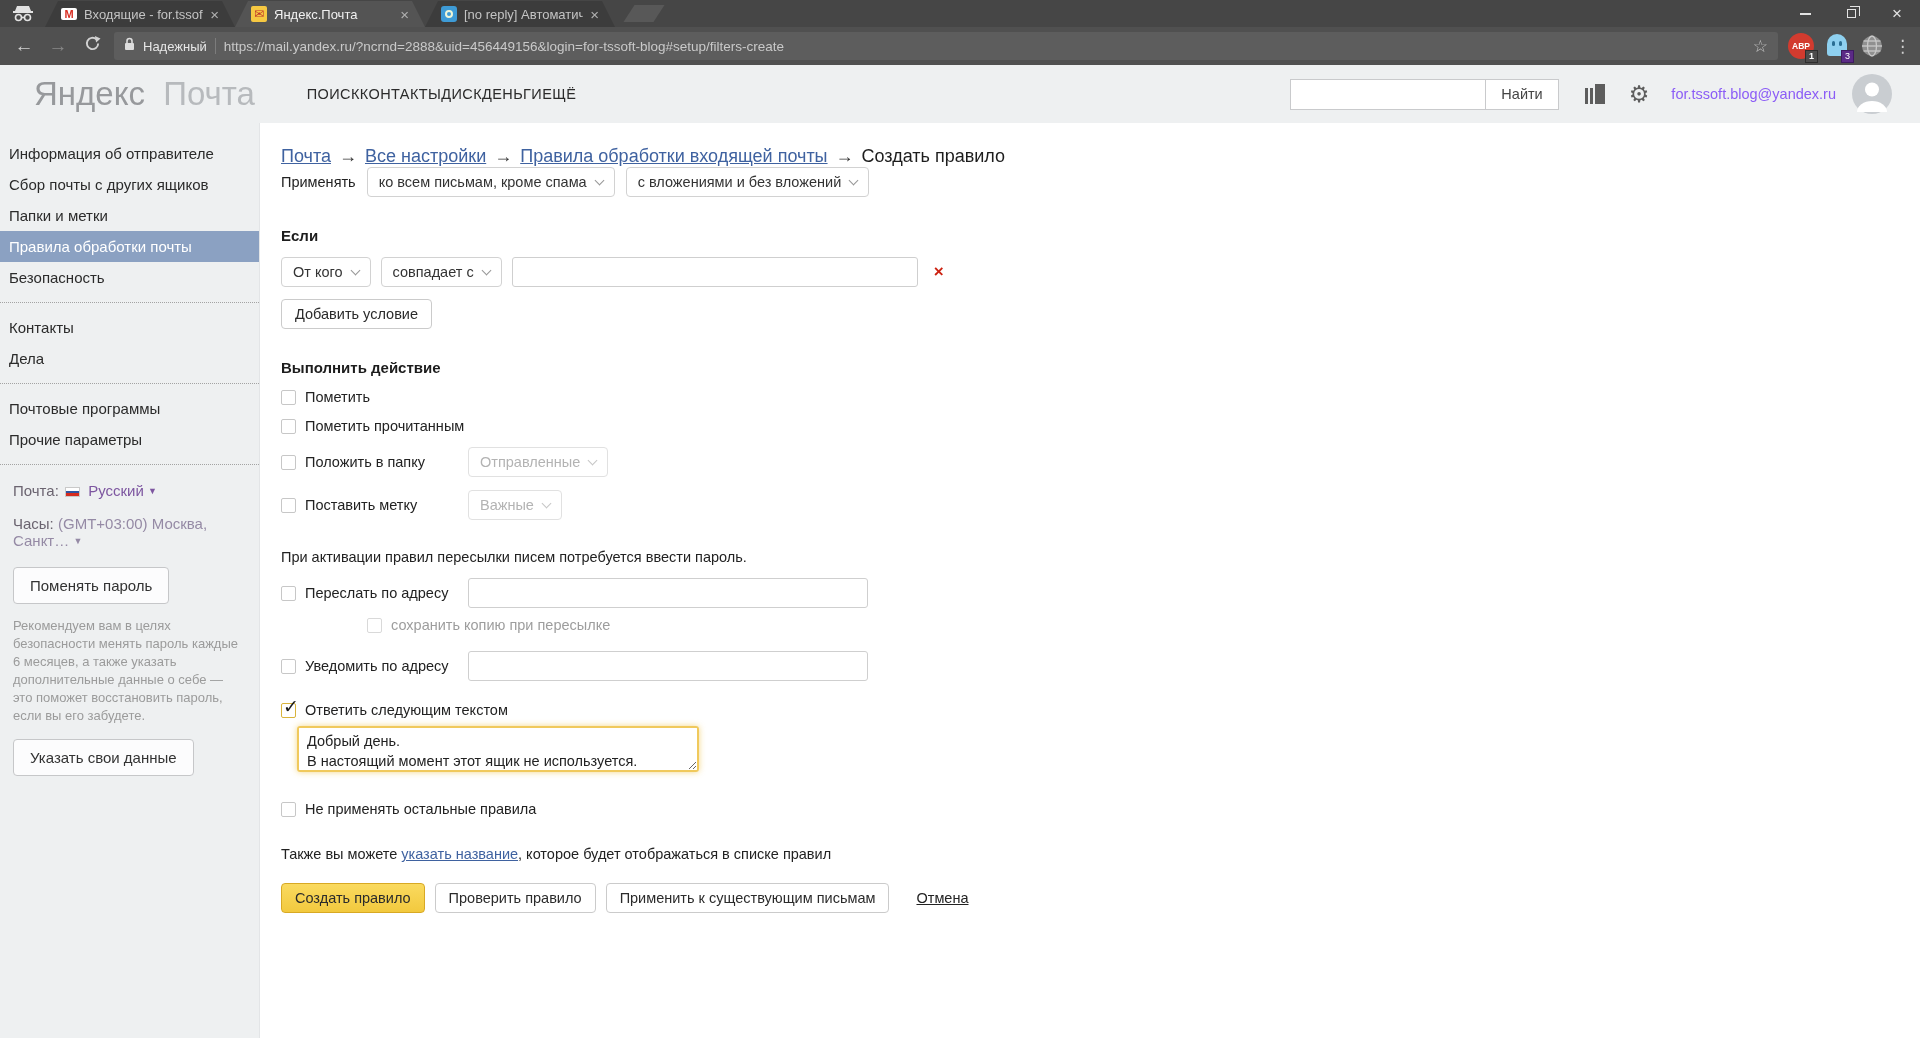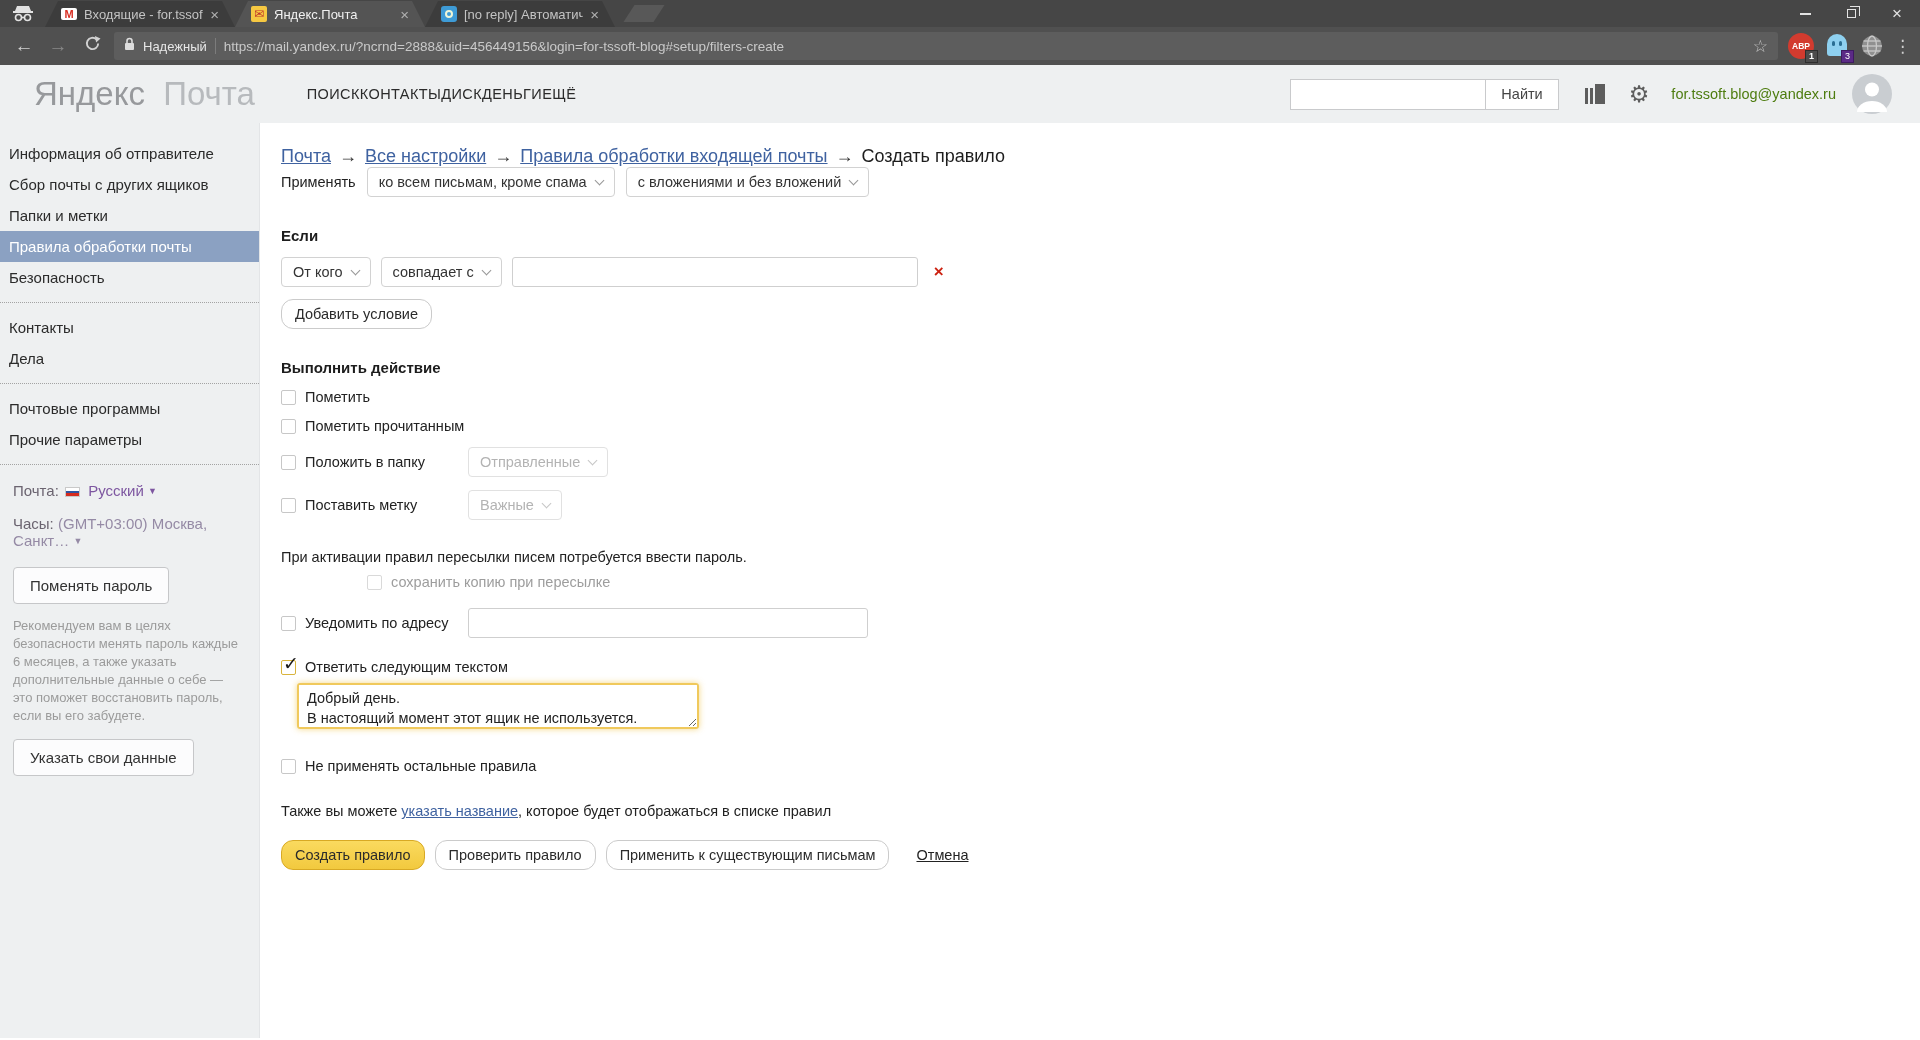--- a/index.html
+++ b/index.html
@@ -60,21 +60,21 @@
   .topnav span { cursor:pointer; }
   .yheader-right { margin-left:auto; display:flex; align-items:center; margin-right:28px; }
   .hsearch { width:196px; height:31px; border:1px solid #c9cacc; background:#fff; padding:0 8px; font-size:14px; }
   .hsearch-btn { height:31px; border:1px solid #c9cacc; border-left:none; background:#fff; color:#444;
                  font-size:14.5px; padding:0 15px; }
   .themes-icon { display:flex; align-items:flex-end; gap:2px; margin-left:26px; height:20px; }
   .themes-icon i { background:#5d5d5d; display:block; }
   .themes-icon .b1 { width:3px; height:16px; } .themes-icon .b2 { width:3px; height:16px; }
   .themes-icon .b3 { width:10px; height:20px; }
   .gear { font-size:23px; color:#5d5d5d; margin-left:24px; }
-  .acct-email { font-size:14.5px; color:#4d7c0f; margin-left:22px; }
+  .acct-email { font-size:14.5px; color:#8b5cf6; margin-left:22px; }
   .avatar { margin-left:16px; line-height:0; }
 
   
   .main { display:flex; height:915px; }
   .sidebar { width:260px; background:#eef0f1; border-right:1px solid #e3e5e7; padding-top:15px; flex:none; }
   .content { flex:1; background:#fff; padding:23px 40px 0 21px; }
 
   
   .snav-item { font-size:15px; color:#2b2b2b; padding:7px 9px; cursor:pointer; }
   .snav-item.active { background:#8ba1c2; color:#fff; }
@@ -102,21 +102,21 @@
   .sel.disabled { color:#b3b3b3; border-color:#e1e1e1; }
   .sel.disabled .chev { border-color:#c6c6c6; }
 
   .apply-row { display:flex; align-items:center; gap:11px; font-size:14.5px; color:#222; }
   .sec-head { margin-top:30px; font-size:15px; font-weight:bold; color:#1d1d1d; }
   .cond-row { margin-top:13px; display:flex; align-items:center; gap:10px; }
   .txt-input { height:30px; border:1px solid #cfcfcf; border-radius:3px; background:#fff; padding:0 8px;
                font-size:14.5px; font-family:inherit; }
   .cond-input { width:406px; }
   .del-cond { color:#cc2211; font-size:17px; font-weight:bold; margin-left:6px; cursor:pointer; }
-  .btn { display:inline-block; background:#fff; border:1px solid #cbcbcb; border-radius:12px;
+  .btn { display:inline-block; background:#fff; border:1px solid #cbcbcb; border-radius:4px;
          padding:6px 13px; font-size:14.5px; color:#2b2b2b; cursor:pointer; font-family:inherit; }
   .add-cond { margin-top:12px; }
 
   .cb-row { margin-top:13px; display:flex; align-items:center; font-size:14.5px; color:#222; }
   .cb { width:15px; height:15px; border:1px solid #c7c7c7; border-radius:2px; background:#fff;
         margin-right:9px; flex:none; position:relative; cursor:pointer; }
   .cb.checked { border-color:#d9b43c; }
   .cb .tick { position:absolute; left:1px; top:-9px; font-size:19px; font-weight:bold; color:#1a1a1a; }
   .cb-label { cursor:pointer; }
   .cb-label.w { width:163px; }
@@ -342,20 +342,25 @@
     <div class="cb-row">
       <span class="cb"></span>
       <span class="cb-label w">Поставить метку</span>
       <span class="sel disabled">
         <span>Важные</span>
           <i class="chev"></i>
       </span>
     </div>
 
     <div class="note">При активации правил пересылки писем потребуется ввести пароль.</div>
+    <div class="cb-row">
+      <span class="cb"></span>
+      <span class="cb-label w">Переслать по адресу</span>
+      <input class="txt-input addr-input" style="">
+    </div>
     <div class="cb-row keepcopy-row">
       <span class="cb"></span>
       <span class="cb-label gray">сохранить копию при пересылке</span>
     </div>
     <div class="cb-row" style="margin-top:18px;">
       <span class="cb"></span>
       <span class="cb-label w">Уведомить по адресу</span>
       <input class="txt-input addr-input" style="">
     </div>
 

